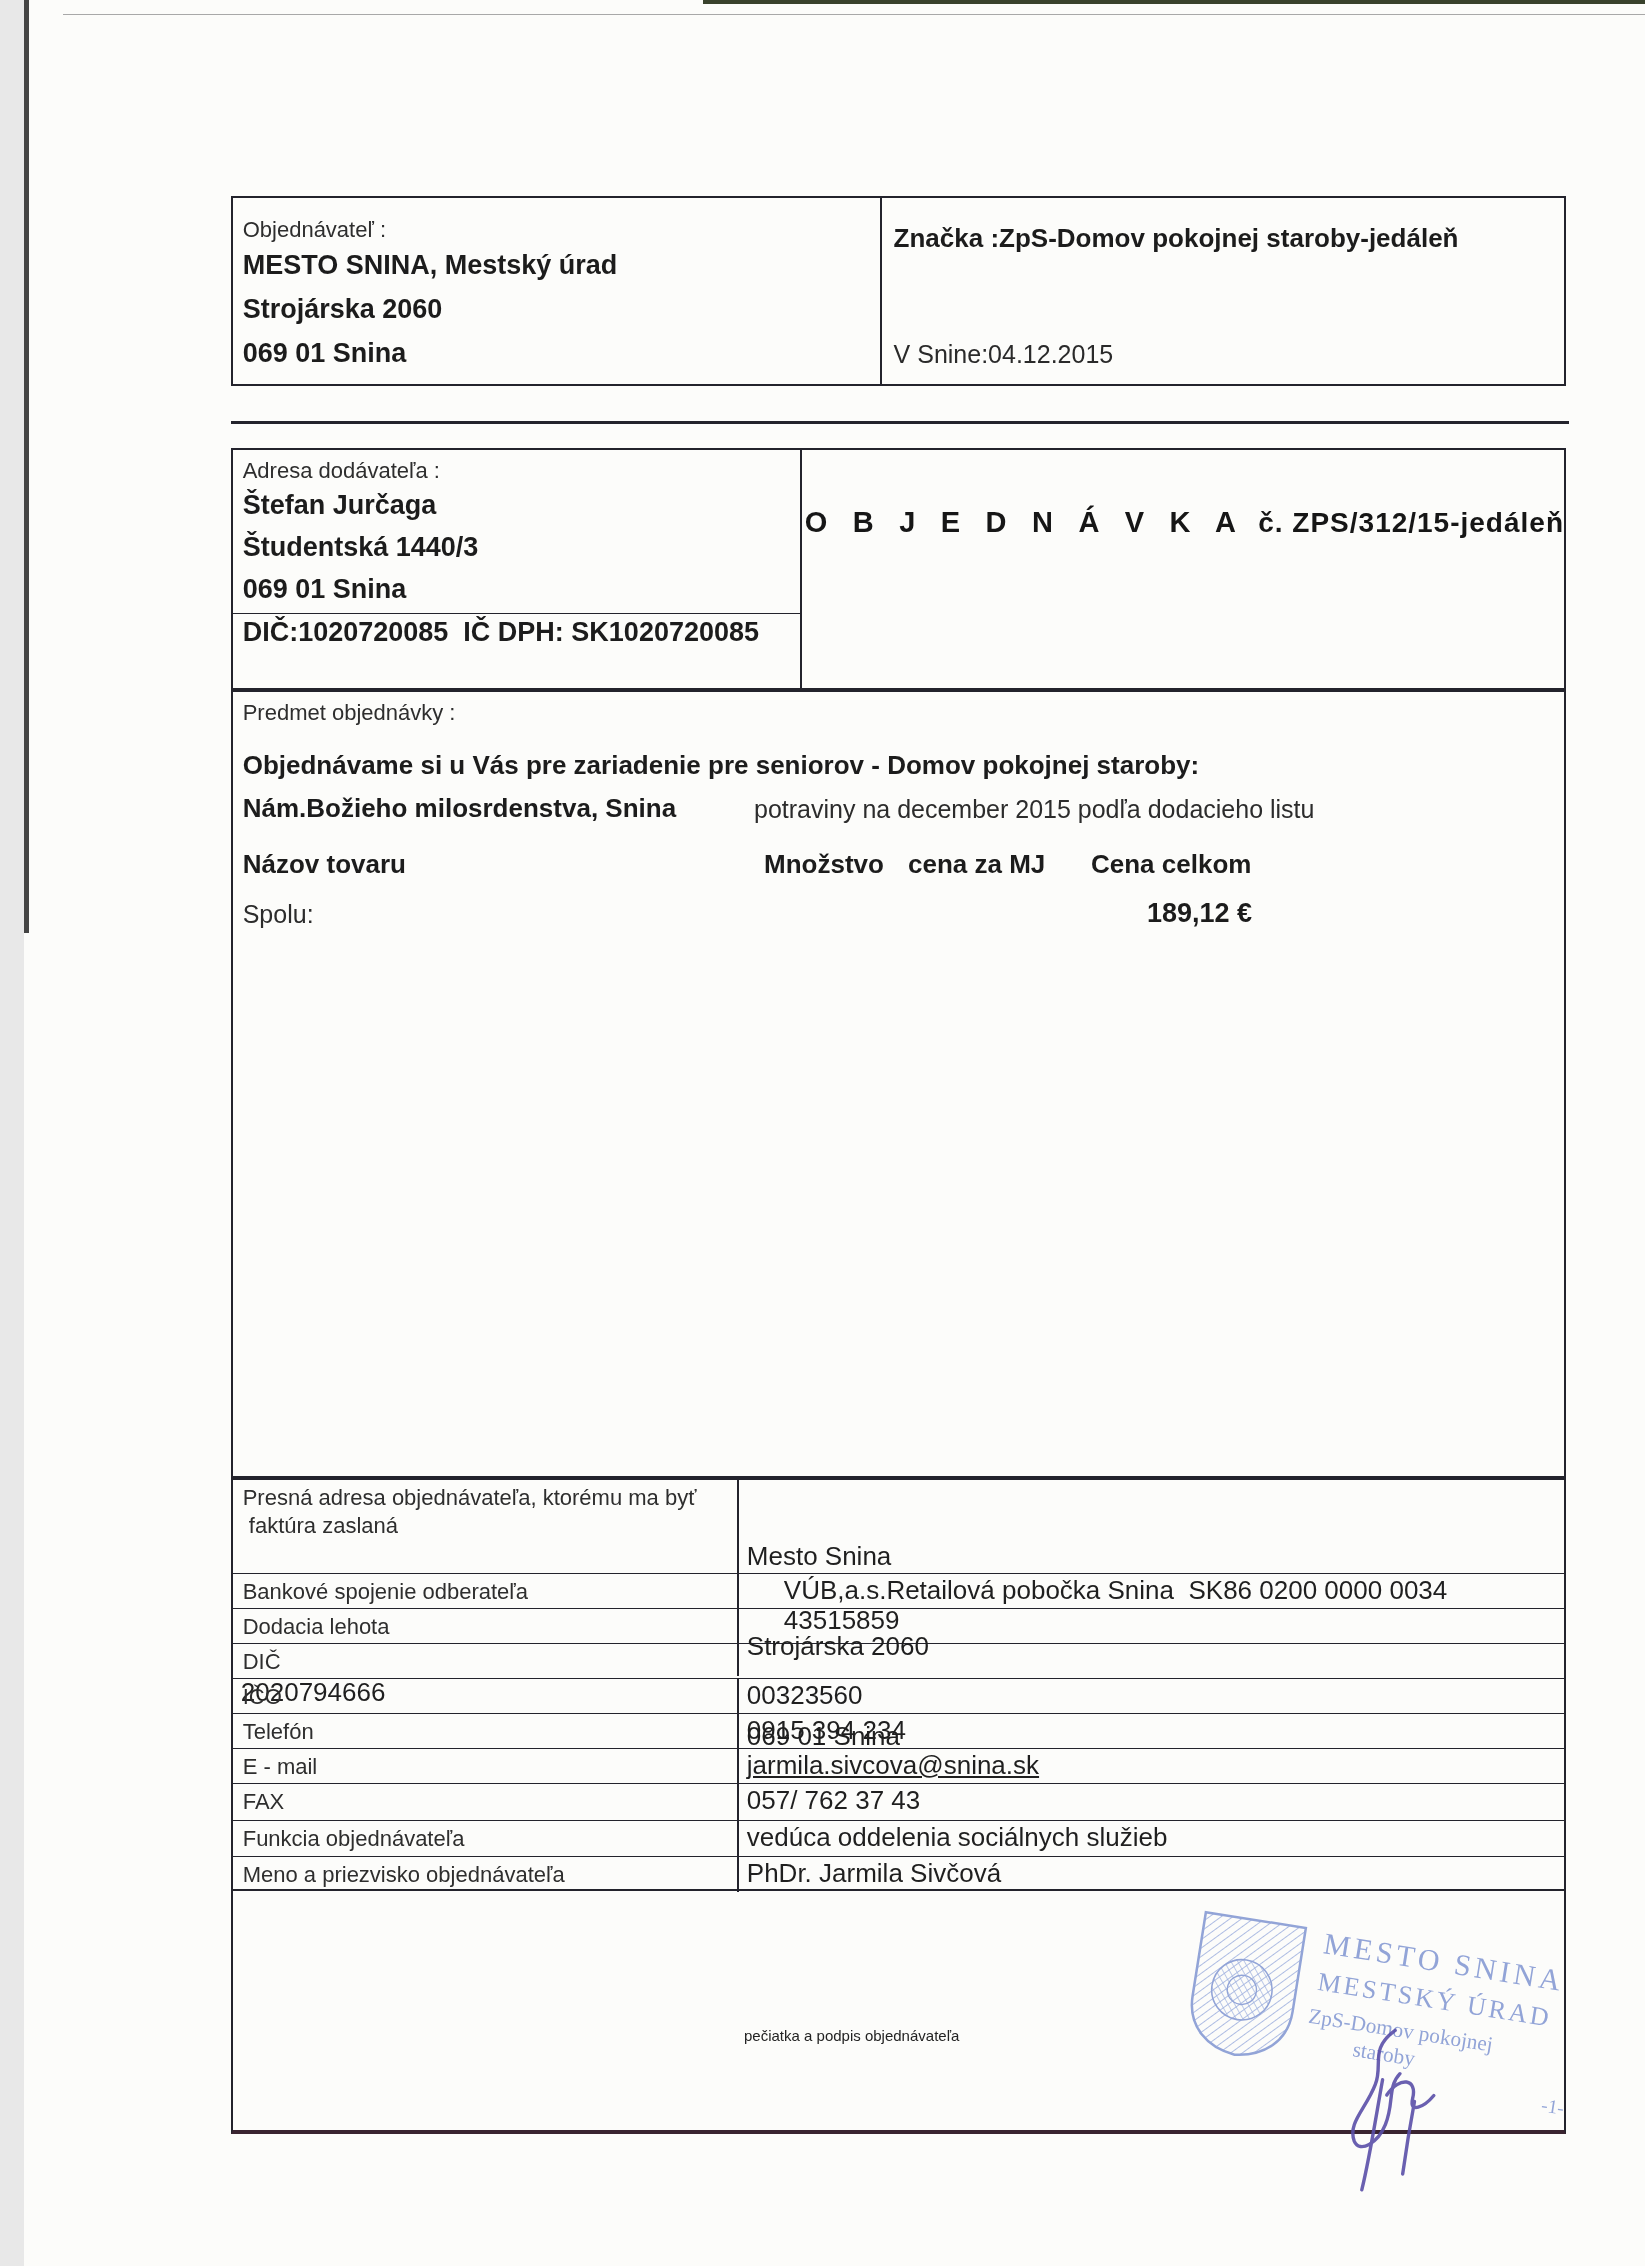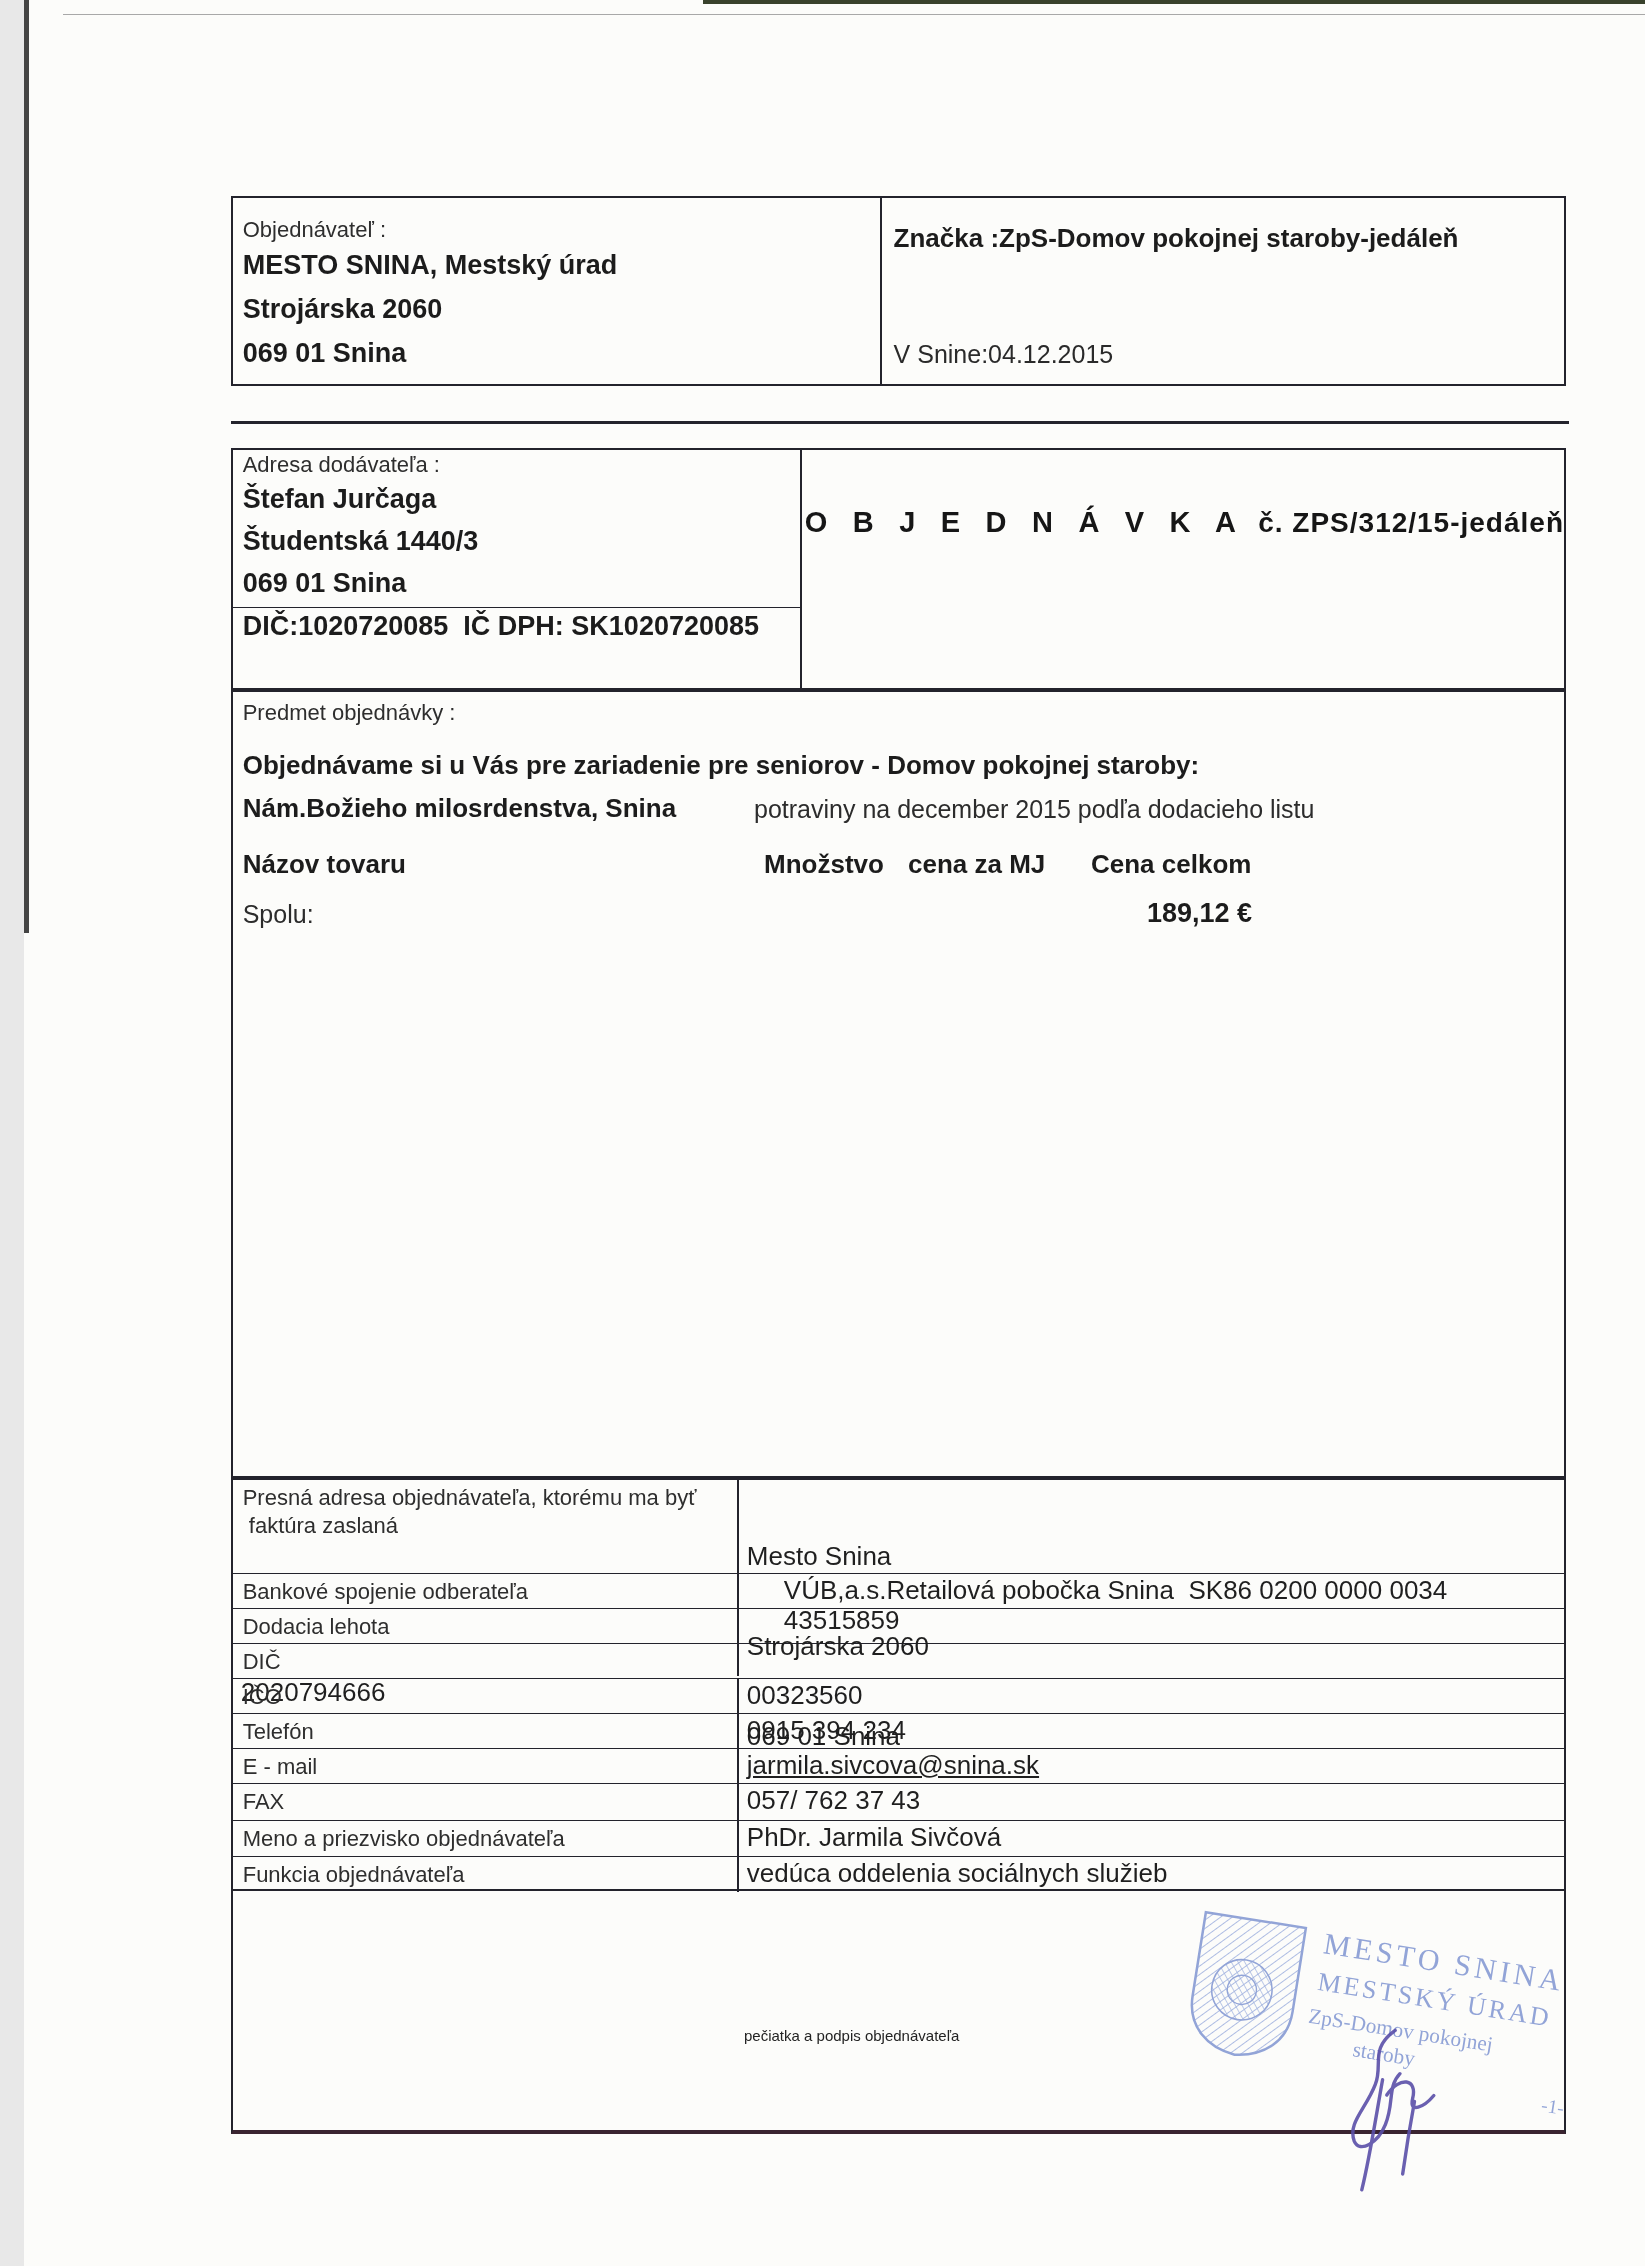--- a/index.html
+++ b/index.html
@@ -24,21 +24,21 @@
   .box-orderer{left:207px;top:196px;width:1335px;height:190px;display:flex;}
   .box-orderer .cell-l{width:649px;border-right:2.9px solid #23232c;padding:19.4px 0 0 9.7px;box-sizing:border-box;}
   .box-orderer .cell-l .bold-line{line-height:44px;}
   .box-orderer .cell-r{flex:1;position:relative;padding:25px 0 0 11.6px;}
   .mark-line{font-size:26px;font-weight:bold;color:#1c1c1c;}
   .place-date{position:absolute;left:11.6px;top:142px;font-size:25px;color:#2a2a2a;}
   
   .sep-line{position:absolute;left:207px;top:421px;width:1338px;height:2.9px;background:#23232c;}
   
   .box-supplier{left:207px;top:448px;width:1335px;height:242px;display:flex;}
-  .box-supplier .cell-l{width:649px;border-right:2.9px solid #23232c;box-sizing:border-box;padding-top:2px;}
+  .box-supplier .cell-l{width:649px;border-right:2.9px solid #23232c;box-sizing:border-box;padding-top:8px;}
   .box-supplier .cell-l .lbl{padding-left:9.7px;}
   .box-supplier .cell-l .bold-line{padding-left:9.7px;line-height:42px;}
   .tax-row{border-top:1.9px solid #23232c;margin-top:2.9px;padding:2.9px 0 3.9px 9.7px;font-size:27px;font-weight:bold;color:#1c1c1c;white-space:pre-wrap;}
   .box-supplier .cell-r{flex:1;padding-left:3px;}
   .order-title{margin-top:56px;font-weight:bold;color:#161616;white-space:nowrap;}
   .order-word{font-size:29px;letter-spacing:8.7px;}
   .order-number{font-size:28px;margin-left:13.6px;letter-spacing:1px;}
   
   .box-subject{left:207px;top:690px;width:1335px;height:788px;}
   .box-subject .abs{position:absolute;}
@@ -152,26 +152,26 @@
     </div>
     <div class="t-row" style="height:35px;">
       <div class="t-label">E - mail</div>
       <div class="t-value u">jarmila.sivcova@snina.sk</div>
     </div>
     <div class="t-row" style="height:37px;">
       <div class="t-label">FAX</div>
       <div class="t-value">057/ 762 37 43</div>
     </div>
     <div class="t-row" style="height:36px;">
+      <div class="t-label">Funkcia objednávateľa</div>
+      <div class="t-value">vedúca oddelenia sociálnych služieb</div>
+    </div>
+    <div class="t-row" style="height:36px;">
       <div class="t-label">Meno a priezvisko objednávateľa</div>
       <div class="t-value">PhDr. Jarmila Sivčová</div>
-    </div>
-    <div class="t-row" style="height:36px;">
-      <div class="t-label">Funkcia objednávateľa</div>
-      <div class="t-value">vedúca oddelenia sociálnych služieb</div>
     </div>
   </div>
 
   <div class="bx box-footer">
     <div class="stamp-caption">pečiatka a podpis objednávateľa</div>
 
     <div class="stamp">
       <svg width="115" height="146" viewBox="0 0 118 150">
         <defs>
           <pattern id="hatch1" width="7" height="7" patternUnits="userSpaceOnUse" patternTransform="rotate(45)">

